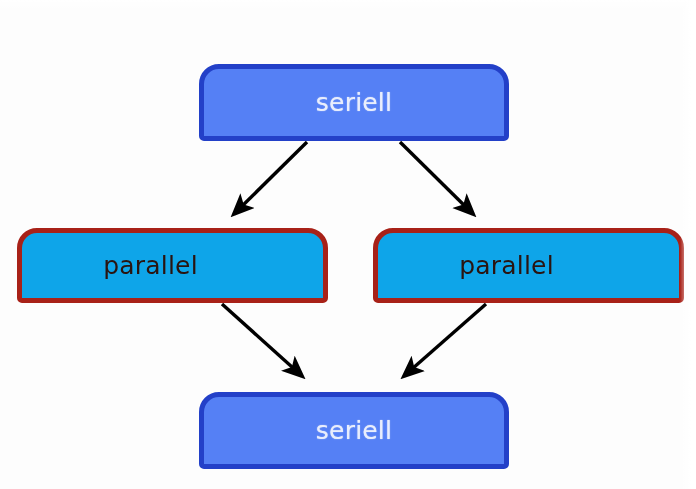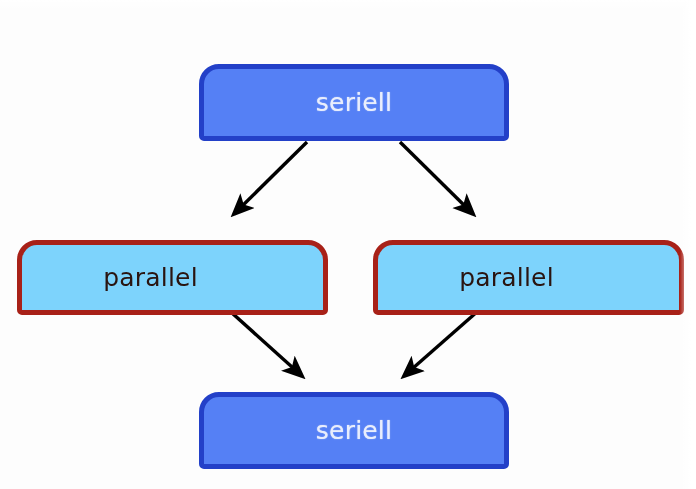--- a/index.html
+++ b/index.html
@@ -56,24 +56,23 @@
     background: #5580f5;
     border-color: #2340c8;
     border-width: 5px;
   }
   .node-serial .node-label {
     color: #e9eefc;
     text-shadow: 0 0 1.2px rgba(233,238,252,0.8);
   }
 
   .node-parallel {
-    background: #7dd3fc;
+    background: #0ea5e9;
     border-color: #a82118;
     border-width: 5px;
-    margin-top: 12px;
   }
   .node-parallel .node-label {
     color: #2a1410;
   }
 
   #n-serial-top   { left: 199px; top: 64px;  width: 310px; height: 77px; }
   #n-parallel-l   { left: 17px;  top: 228px; width: 311px; height: 75px; }
   #n-parallel-r   { left: 373px; top: 228px; width: 311px; height: 75px; }
   #n-serial-bot   { left: 199px; top: 392px; width: 310px; height: 77px; }
 

